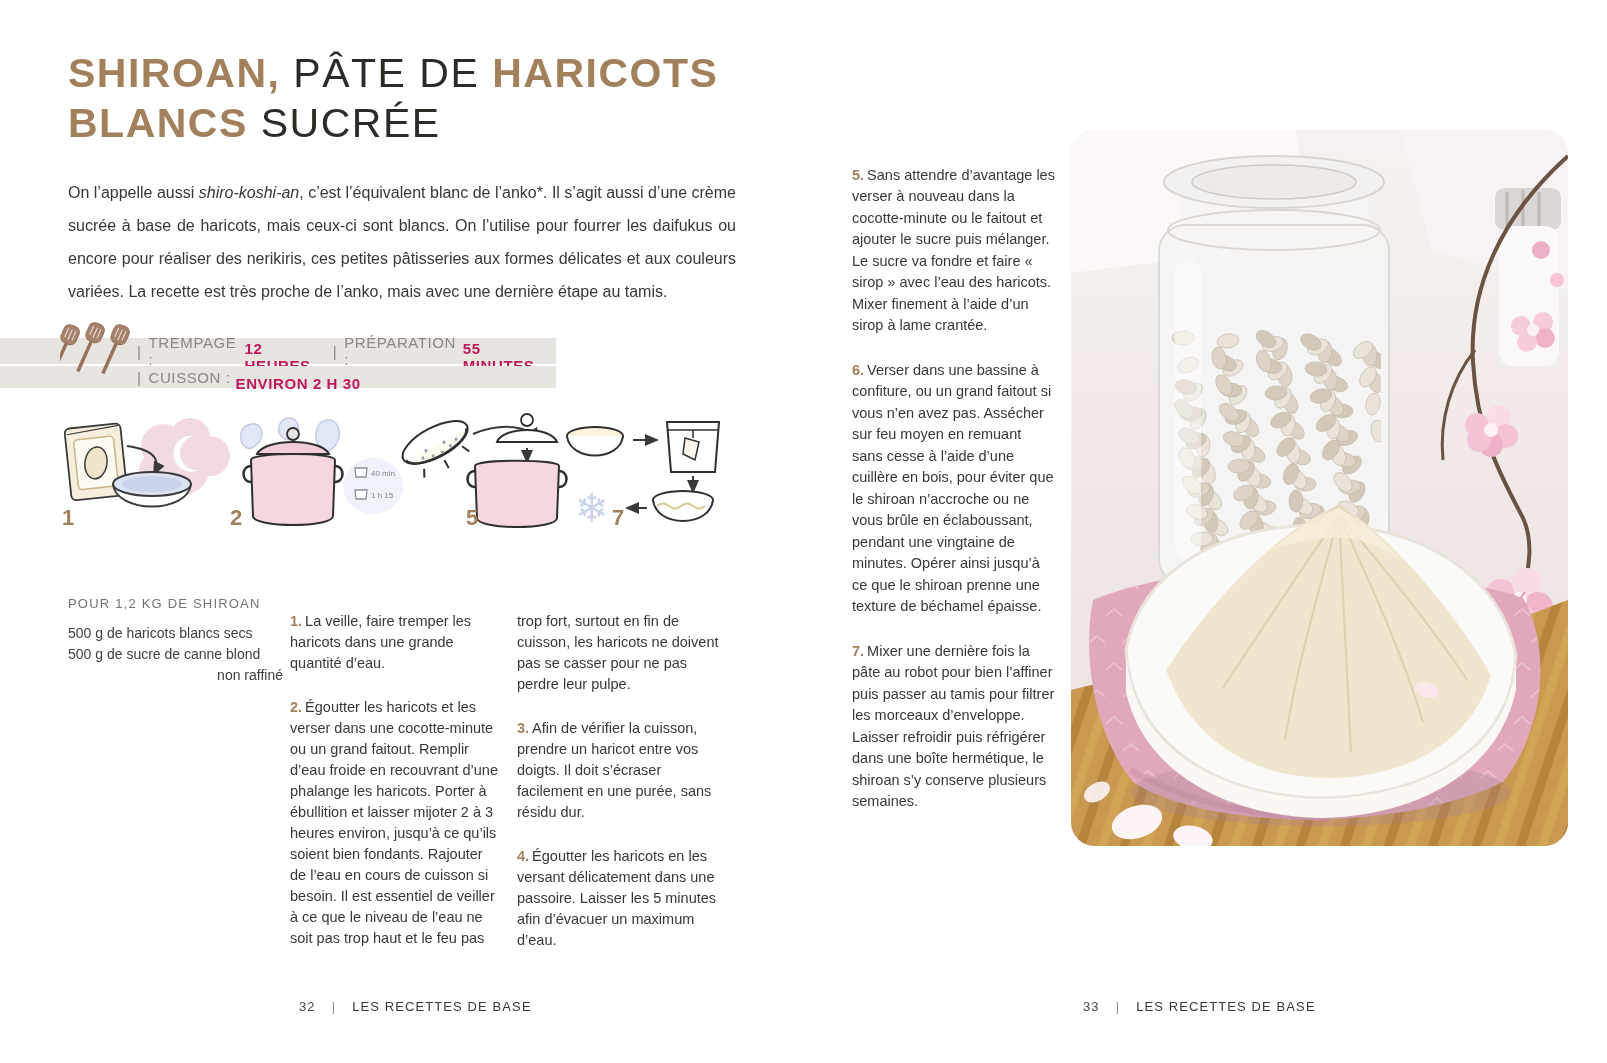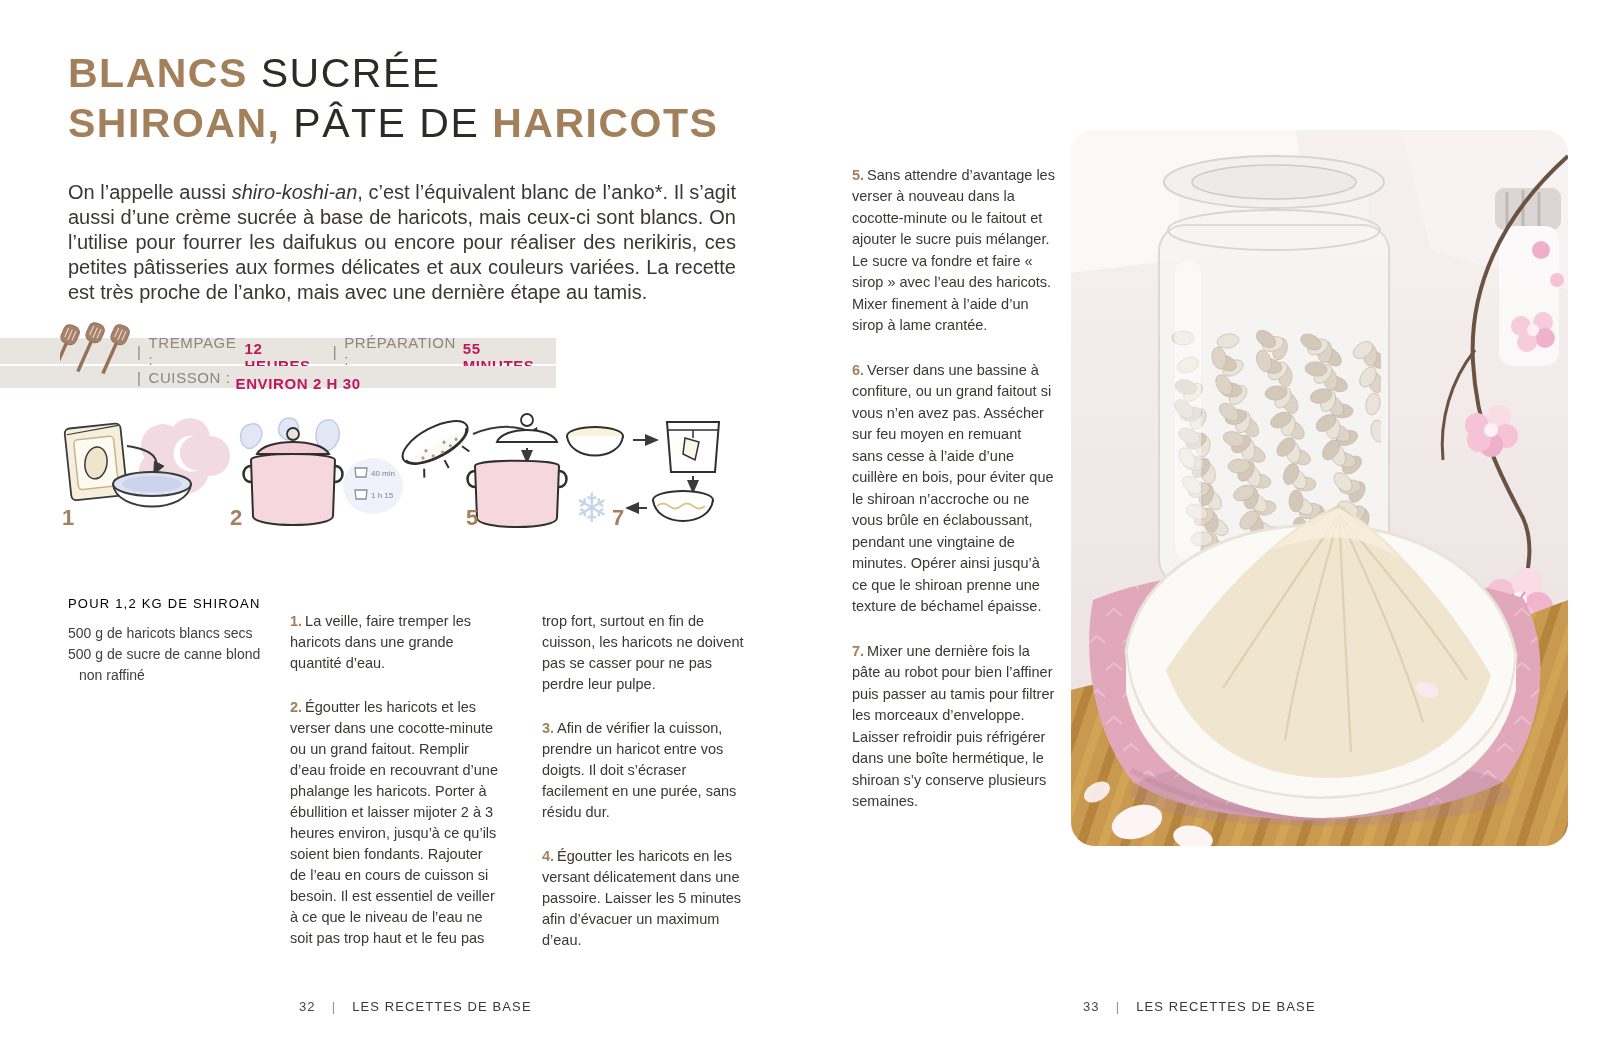--- a/index.html
+++ b/index.html
@@ -8,66 +8,66 @@
     background:#ffffff;font-family:"Liberation Sans",sans-serif;color:#3f3b38;
   }
   .abs{position:absolute;}
 
   
   #title{left:68px;top:48px;width:700px;font-size:41px;line-height:50px;letter-spacing:1.5px;}
   .t-bold{font-weight:700;color:#a3805c;}
   .t-light{font-weight:400;color:#2e2a26;}
 
   
-  #intro{left:68px;top:160px;width:668px;font-size:20px;line-height:25px;text-align:justify;color:#3a3734;}
+  #intro{left:68px;top:160px;width:668px;font-size:16px;line-height:33px;text-align:justify;color:#3a3734;}
   #intro .it{font-style:italic;}
 
   
   .band{left:0;width:556px;background:#e8e4e0;display:flex;align-items:center;
         font-size:15px;letter-spacing:.6px;color:#8d8780;}
   #band1{top:338px;height:26px;padding-left:137px;box-sizing:border-box;}
   #band2{top:366px;height:22px;padding-left:137px;box-sizing:border-box;}
   .band .val{font-weight:700;color:#be185d;margin:12px 5px 0 5px;}
   .band .sep{margin-right:7px;}
   #spatulas{left:60px;top:320px;}
 
   
   #diagram{left:55px;top:408px;}
   .dia-num{font-size:22px;font-weight:700;color:#a3805c;}
   #n1{left:62px;top:505px;} #n2{left:230px;top:505px;}
   #n5{left:466px;top:505px;} #n7{left:612px;top:505px;}
 
   
   #ingredients{left:68px;top:596px;width:215px;}
-  #ingredients .head{font-size:13px;letter-spacing:1.2px;color:#000000;margin-bottom:12px;}
+  #ingredients .head{font-size:13px;letter-spacing:1.2px;color:#737373;margin-bottom:12px;}
   #ingredients .line{font-size:14px;line-height:21px;color:#404040;}
-  #ingredients .line.indent{padding-left:11px;}
+  #ingredients .line.indent{padding-left:11px;text-align:right;}
 
   
   .stepcol{width:208px;font-size:14.5px;line-height:21px;color:#3a3734;}
-  #colA{left:290px;top:596px;} #colB{left:542px;top:596px;}
+  #colA{left:290px;top:596px;} #colB{left:517px;top:596px;}
   #colR{left:852px;top:150px;width:203px;font-size:14.5px;line-height:21.5px;color:#3a3734;}
   .step{margin-bottom:23px;}
   .step .num{font-weight:700;color:#a3805c;margin-right:3px;}
 
   
   #photo{left:1071px;top:130px;width:497px;height:716px;border-radius:24px;overflow:hidden;background:#f2ebea;}
 
   
   .footer{top:999px;font-size:13px;letter-spacing:1.1px;color:#3a3734;display:flex;align-items:center;}
   #footerL{left:291px;} #footerR{left:1075px;}
   .footer .pg{color:#4a4642;margin-right:16px;margin-left:8px;}
   .footer .fsep{color:#9a948e;margin-right:16px;}
 </style>
 </head>
 <body>
 
 <div class="abs" id="title">
+  <div><span class="t-bold">SHIROAN,</span><span class="t-light"> PÂTE DE </span><span class="t-bold">HARICOTS</span></div>
   <div><span class="t-bold">BLANCS</span><span class="t-light"> SUCRÉE</span></div>
-  <div><span class="t-bold">SHIROAN,</span><span class="t-light"> PÂTE DE </span><span class="t-bold">HARICOTS</span></div>
 </div>
 
 <p class="abs" id="intro"><span>On l’appelle aussi </span><span class="it">shiro-koshi-an</span><span>, c’est l’équivalent blanc de l’anko*. Il s’agit aussi d’une crème sucrée à base de haricots, mais ceux-ci sont blancs. On l’utilise pour fourrer les daifukus ou encore pour réaliser des nerikiris, ces petites pâtisseries aux formes délicates et aux couleurs variées. La recette est très proche de l’anko, mais avec une dernière étape au tamis.</span></p>
 
 <div class="abs band" id="band1">
   <span class="sep">|</span>
   <span>TREMPAGE :</span>
   <span class="val">12 HEURES</span>
   <span class="sep">|</span>
   <span>PRÉPARATION :</span>

